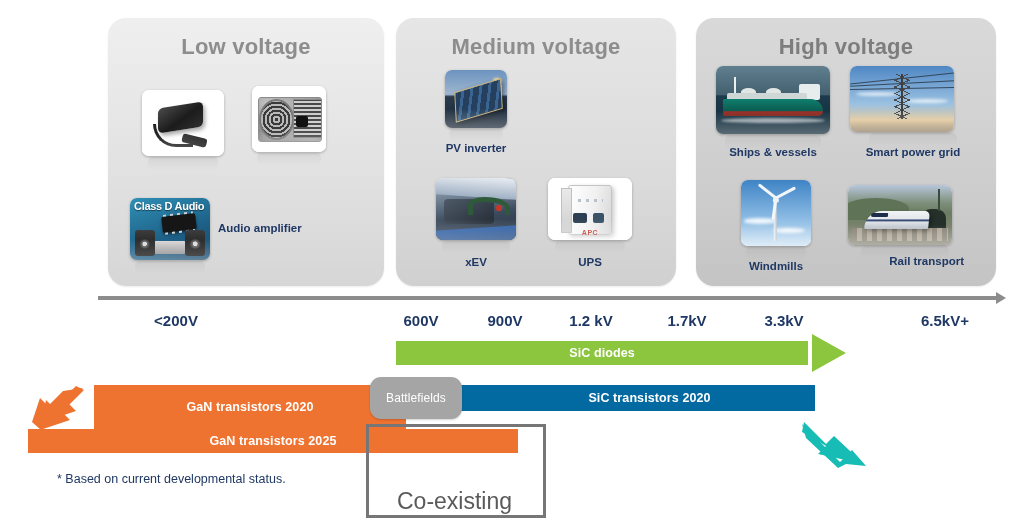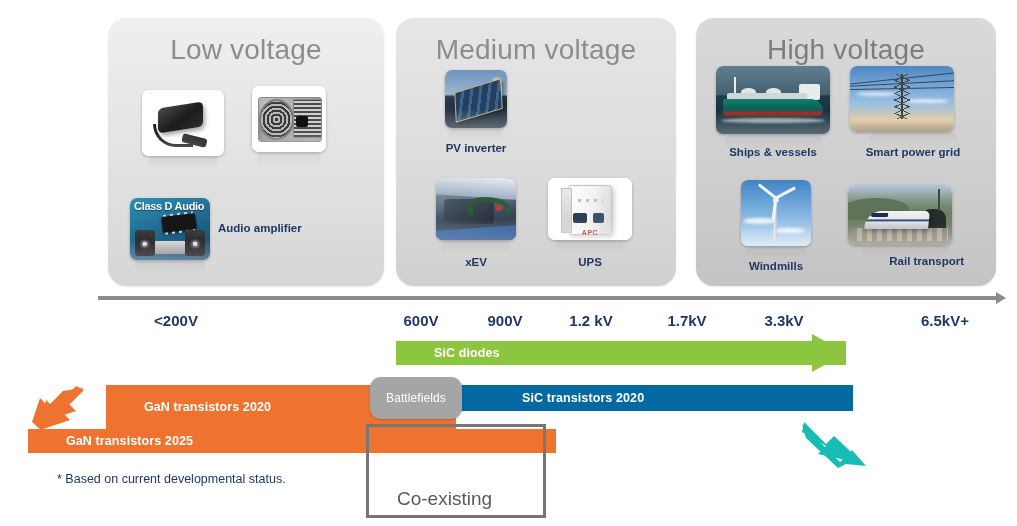--- a/index.html
+++ b/index.html
@@ -13,21 +13,21 @@
   
   .panel{
     position:absolute;border-radius:18px;
     background:linear-gradient(180deg,#efefef 0%,#e2e2e2 55%,#d6d6d6 100%);
     box-shadow:0 1px 2px rgba(0,0,0,.08);
   }
   .panel.mid{background:linear-gradient(180deg,#e6e6e6 0%,#dcdcdc 55%,#d0d0d0 100%);}
   .panel.high{background:linear-gradient(180deg,#d9d9d9 0%,#cfcfcf 55%,#c4c4c4 100%);}
   .panel-title{
     position:absolute;left:0;right:0;top:16px;text-align:center;
-    font-size:28px;color:#8d8d8d;font-weight:400;letter-spacing:.2px;
+    font-size:22px;color:#8d8d8d;font-weight:700;letter-spacing:.2px;
   }
   .panel.high .panel-title{color:#7d7d7d;}
 
   
   .thumb-wrap{position:absolute;text-align:center;}
   .thumb{
     border-radius:7px;overflow:hidden;position:relative;
     margin:0 auto;box-shadow:0 1px 3px rgba(0,0,0,.28);
     background:#fff;
   }
@@ -241,24 +241,23 @@
     border-top:6px solid transparent;border-bottom:6px solid transparent;
     border-left:10px solid #8c8c8c;
   }
   .tick-label{
     position:absolute;font-size:15px;font-weight:bold;color:#1f3864;
     white-space:nowrap;transform:translateX(-50%);
   }
 
   
   .bar{
-    position:absolute;display:flex;align-items:center;
+    position:absolute;display:flex;align-items:center;justify-content:center;
     color:#ffffff;font-size:12.5px;font-weight:bold;letter-spacing:.1px;
     white-space:nowrap;
-    padding-left:38px;
   }
   .bar.green{background:#8cc63e;}
   .bar.orange{background:#ee7230;}
   .bar.teal{background:#0369a1;}
 
   .arrow-green{
     position:absolute;width:0;height:0;
     border-top:19px solid transparent;border-bottom:19px solid transparent;
     border-left:34px solid #8cc63e;
   }
@@ -269,21 +268,21 @@
     position:absolute;display:flex;align-items:center;justify-content:center;
     background:#a5a5a5;border-radius:11px;color:#ffffff;
     font-size:12px;font-weight:400;letter-spacing:.1px;
     box-shadow:0 1px 2px rgba(0,0,0,.18);
   }
 
   .coexist-box{
     position:absolute;border:3px solid #767676;background:transparent;
   }
   .coexist-label{
-    position:absolute;font-size:19px;color:#5a5a5a;white-space:nowrap;
+    position:absolute;font-size:23px;color:#5a5a5a;white-space:nowrap;
   }
   .footnote{
     position:absolute;font-size:12.5px;color:#1f3864;white-space:nowrap;
   }
 </style>
 </head>
 <body>
 
 <div class="stage">
 
@@ -450,21 +449,21 @@
   <div class="tick-label" style="left:591px;top:312px;">1.2 kV</div>
   <div class="tick-label" style="left:687px;top:312px;">1.7kV</div>
   <div class="tick-label" style="left:784px;top:312px;">3.3kV</div>
   <div class="tick-label" style="left:945px;top:312px;">6.5kV+</div>
 
   <div class="bar green" style="left:396px;top:341px;width:412px;height:24px;">
     <span>SiC diodes</span>
   </div>
   <div class="arrow-green" style="left:812px;top:334px;"></div>
 
-  <div class="bar orange" style="left:106px;top:385px;width:312px;height:44px;">
+  <div class="bar orange" style="left:94px;top:385px;width:312px;height:44px;">
     <span>GaN  transistors 2020</span>
   </div>
 
   <div class="bar teal" style="left:418px;top:385px;width:397px;height:26px;">
     <span style="margin-left:66px;">SiC  transistors 2020</span>
   </div>
 
   <div class="badge" style="left:370px;top:377px;width:92px;height:42px;">
     <span>Battlefields</span>
   </div>

